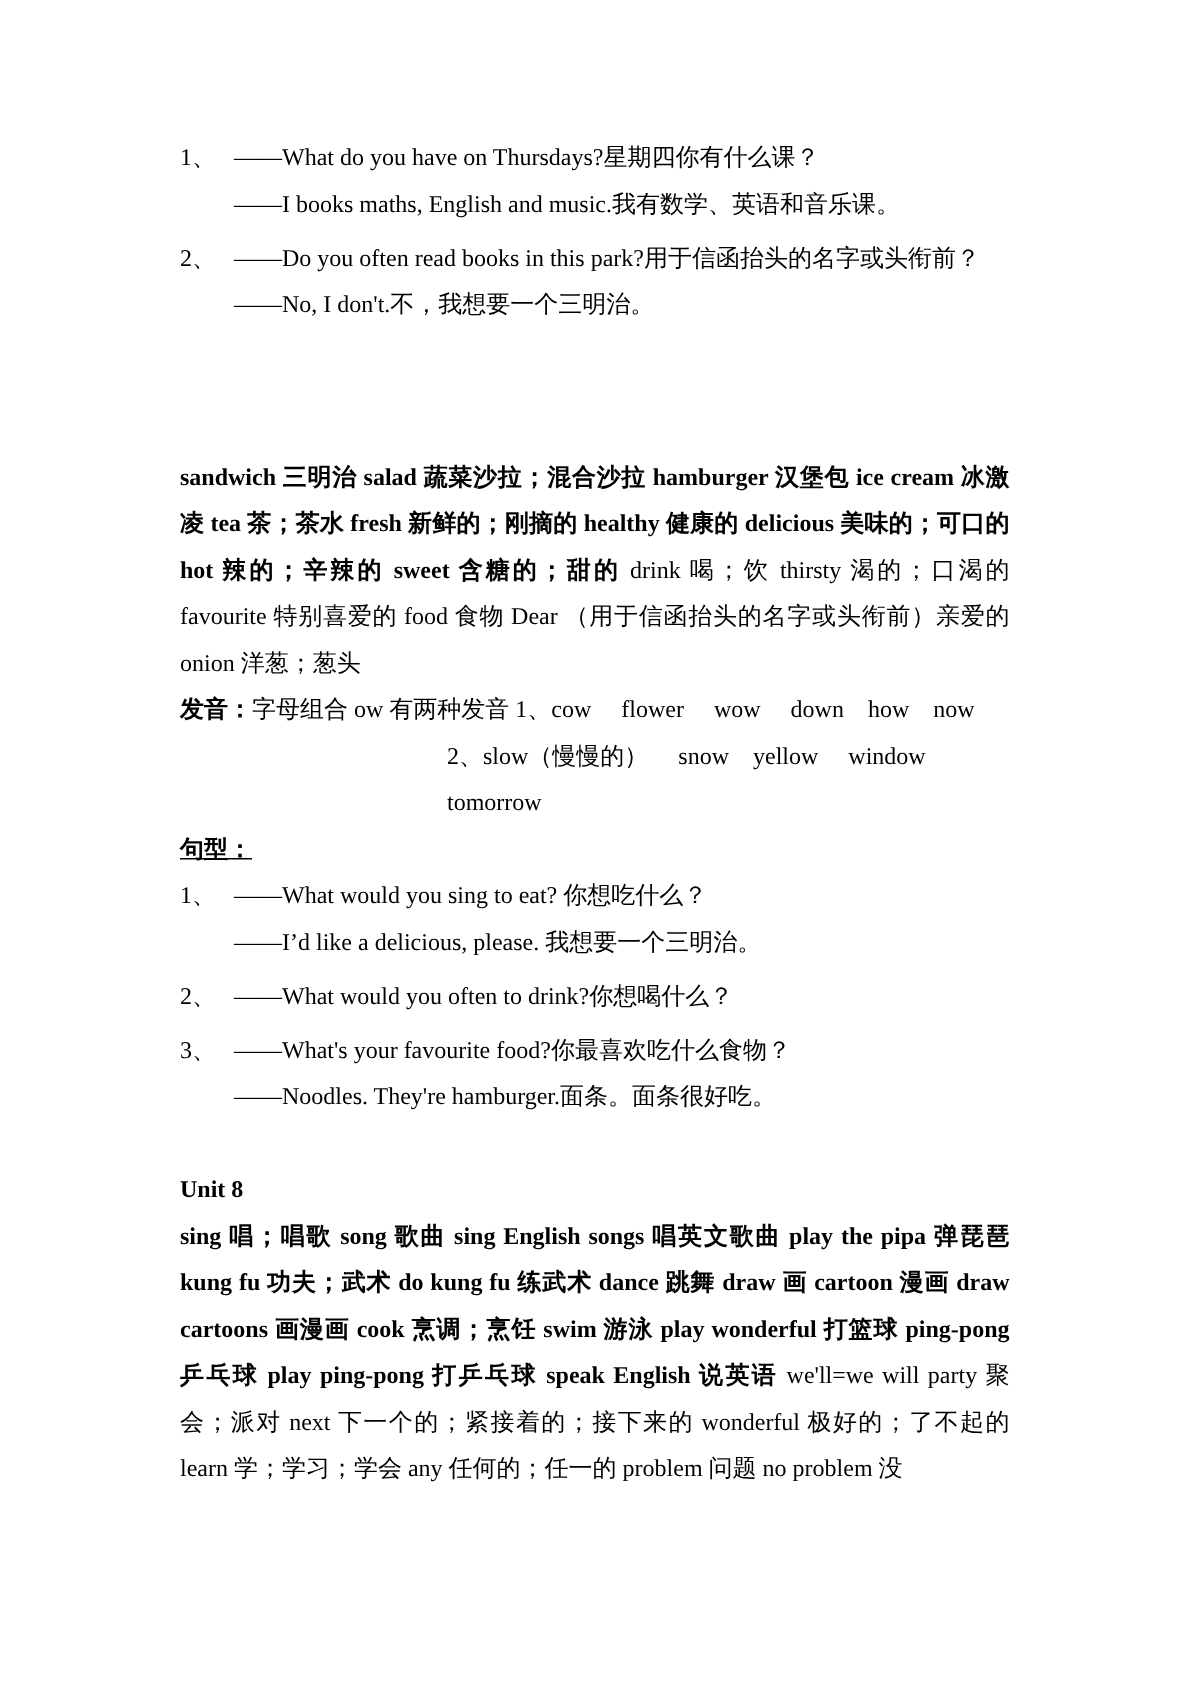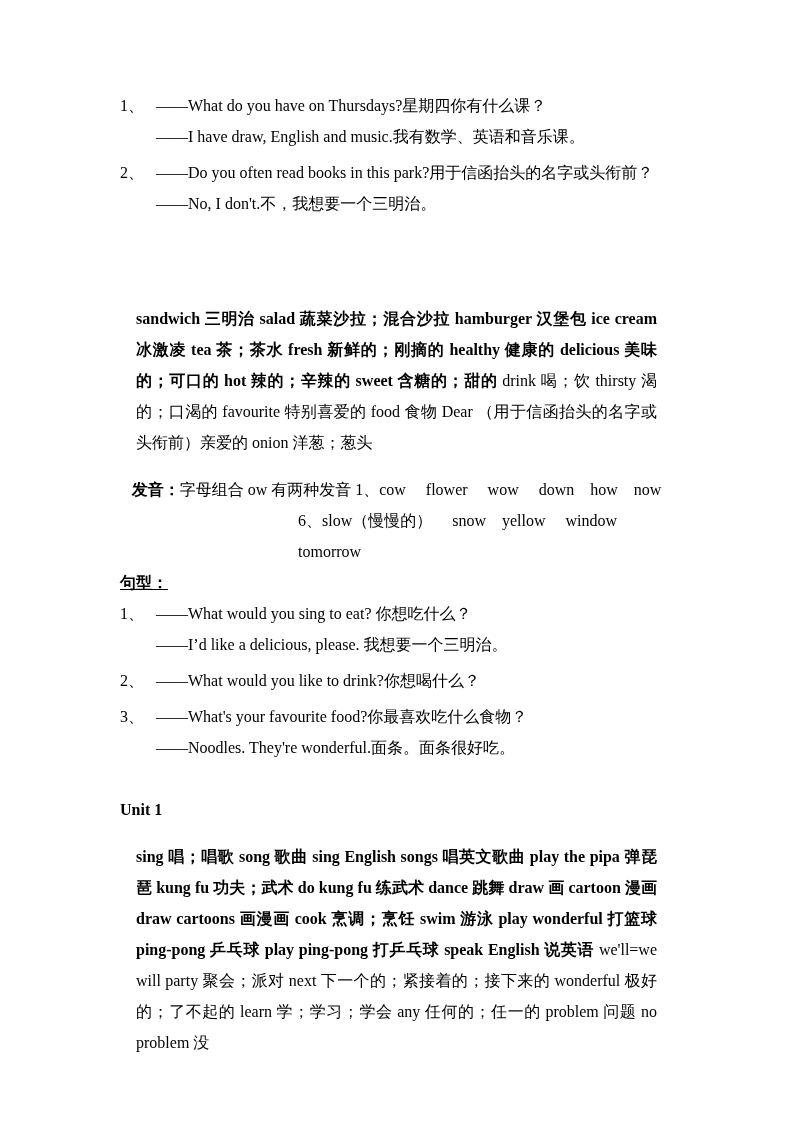--- a/index.html
+++ b/index.html
@@ -19,79 +19,79 @@
     font-family: "Liberation Serif", "DejaVu Serif", serif;
     font-size: 16px;
     line-height: 31px;
   }
   .dialogue-item { margin-bottom: 5px; }
   .q-line { display: flex; }
   .q-num { flex: 0 0 36px; }
   .q-text { flex: 1; }
   .a-line { margin-left: 36px; }
   .unit-heading { font-weight: bold; }
-  .vocab { text-align: justify; margin: 16px; }
+  .vocab { text-align: justify; margin: 0; }
   .vocab b { font-weight: bold; }
   .section-unit3 { margin-top: 84px; }
   .section-unit4 { margin-top: 31px; }
-  .pron-line1 { white-space: pre-wrap; text-align: center; }
+  .pron-line1 { white-space: pre-wrap; }
   .pron-label { font-weight: bold; }
   .pron-line2 { padding-left: 178px; white-space: pre-wrap; }
   .patterns-label { font-weight: bold; text-decoration: underline; }
 </style>
 </head>
 <body>
 
 <div class="page">
 
   <div>
     <div class="dialogue-item">
       <div class="q-line">
         <span class="q-num">1、</span>
         <span class="q-text">——What do you have on Thursdays?星期四你有什么课？</span>
       </div>
-      <div class="a-line">——I have draw, English and music.我有数学、英语和音乐课。</div>
+      <div class="a-line">——I books maths, English and music.我有数学、英语和音乐课。</div>
     </div>
     <div class="dialogue-item">
       <div class="q-line">
         <span class="q-num">2、</span>
         <span class="q-text">——Do you often read books in this park?用于信函抬头的名字或头衔前？</span>
       </div>
       <div class="a-line">——No, I don't.不，我想要一个三明治。</div>
     </div>
   </div>
 
   <div class="section-unit3">
     <p class="vocab"><b>sandwich 三明治 salad 蔬菜沙拉；混合沙拉 hamburger 汉堡包 ice cream 冰激凌 tea 茶；茶水 fresh 新鲜的；刚摘的 healthy 健康的 delicious 美味的；可口的 hot 辣的；辛辣的 sweet 含糖的；甜的</b><span> drink 喝；饮 thirsty 渴的；口渴的 favourite 特别喜爱的 food 食物 Dear （用于信函抬头的名字或头衔前）亲爱的 onion 洋葱；葱头</span></p>
     <div class="pron-line1"><span class="pron-label">发音：</span><span>字母组合 ow 有两种发音 1、cow　 flower　 wow　 down　how　now</span></div>
-    <div class="pron-line2">6、slow（慢慢的）　 snow　yellow　 window　tomorrow</div>
+    <div class="pron-line2">2、slow（慢慢的）　 snow　yellow　 window　tomorrow</div>
     <div class="patterns-label">句型：</div>
 
     <div>
       <div class="dialogue-item">
         <div class="q-line">
           <span class="q-num">1、</span>
           <span class="q-text">——What would you sing to eat? 你想吃什么？</span>
         </div>
         <div class="a-line">——I’d like a delicious, please. 我想要一个三明治。</div>
       </div>
       <div class="dialogue-item">
         <div class="q-line">
           <span class="q-num">2、</span>
-          <span class="q-text">——What would you like to drink?你想喝什么？</span>
+          <span class="q-text">——What would you often to drink?你想喝什么？</span>
         </div>
       </div>
       <div class="dialogue-item">
         <div class="q-line">
           <span class="q-num">3、</span>
           <span class="q-text">——What's your favourite food?你最喜欢吃什么食物？</span>
         </div>
-        <div class="a-line">——Noodles. They're wonderful.面条。面条很好吃。</div>
+        <div class="a-line">——Noodles. They're hamburger.面条。面条很好吃。</div>
       </div>
     </div>
   </div>
 
   <div class="section-unit4">
-    <div class="unit-heading">Unit 1</div>
+    <div class="unit-heading">Unit 8</div>
     <p class="vocab"><b>sing 唱；唱歌 song 歌曲 sing English songs 唱英文歌曲 play the pipa 弹琵琶 kung fu 功夫；武术 do kung fu 练武术 dance 跳舞 draw 画 cartoon 漫画 draw cartoons 画漫画 cook 烹调；烹饪 swim 游泳 play wonderful 打篮球 ping-pong 乒乓球 play ping-pong 打乒乓球 speak English 说英语</b><span> we'll=we will party 聚会；派对 next 下一个的；紧接着的；接下来的 wonderful 极好的；了不起的 learn 学；学习；学会 any 任何的；任一的 problem 问题 no problem 没</span></p>
   </div>
 
 </div>
 
 </body></html>

